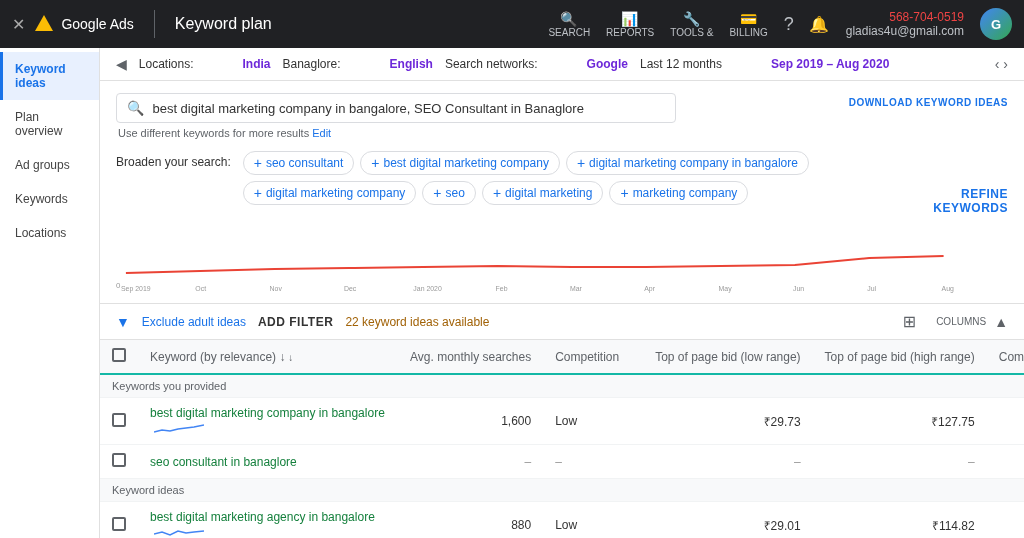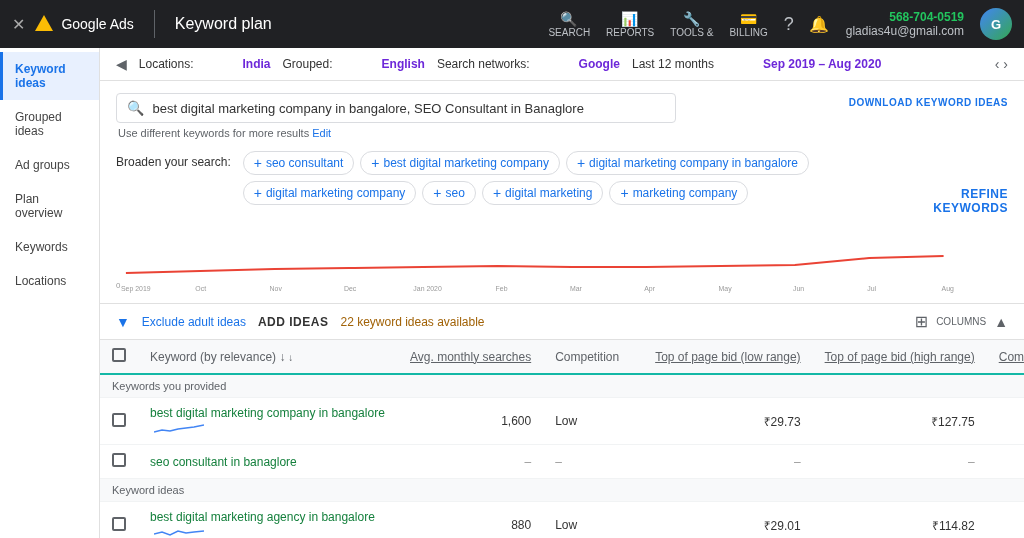--- a/index.html
+++ b/index.html
@@ -17,21 +17,21 @@
     }
     .topbar-left { display: flex; align-items: center; gap: 8px; }
     .topbar-x { color: #aaa; font-size: 16px; cursor: pointer; }
     .google-ads-logo { display: flex; align-items: center; gap: 6px; font-size: 14px; font-weight: 500; color: #fff; }
     .topbar-divider { width: 1px; height: 28px; background: #5f6368; margin: 0 12px; }
     .topbar-title { color: #fff; font-size: 16px; font-weight: 400; }
     .topbar-right { margin-left: auto; display: flex; align-items: center; gap: 16px; }
     .topbar-icon { color: #bdc1c6; font-size: 14px; text-align: center; cursor: pointer; }
     .topbar-icon-label { font-size: 10px; display: block; color: #bdc1c6; }
     .topbar-account { font-size: 12px; color: #bdc1c6; text-align: right; }
-    .topbar-account-name { color: #22c55e; font-weight: bold; }
+    .topbar-account-name { color: #ef4444; }
     .avatar { width: 32px; height: 32px; border-radius: 50%; background: linear-gradient(135deg, #4285f4, #34a853); display: flex; align-items: center; justify-content: center; color: #fff; font-size: 13px; font-weight: 600; }
 
     
     .main-layout { display: flex; height: calc(538px - 48px); }
 
     
     .sidebar { width: 100px; background: #fff; border-right: 1px solid #e0e0e0; padding-top: 4px; flex-shrink: 0; }
     .sidebar-item { padding: 10px 12px; cursor: pointer; font-size: 12px; color: #444; border-left: 3px solid transparent; }
     .sidebar-item.active { color: #1a73e8; border-left: 3px solid #1a73e8; background: #e8f0fe; font-weight: 600; }
 
@@ -76,21 +76,21 @@
     .add-filter-btn { font-size: 12px; color: #333; font-weight: 600; cursor: pointer; letter-spacing: 0.5px; }
     .filter-count { font-size: 12px; color: #a16207; }
     .filter-right { margin-left: auto; display: flex; align-items: center; gap: 8px; }
     .columns-icon { color: #5f6368; cursor: pointer; font-size: 16px; }
     .collapse-icon { color: #5f6368; cursor: pointer; font-size: 14px; }
 
     
     .table-wrap { overflow-x: auto; }
     table { width: 100%; border-collapse: collapse; font-size: 12px; }
     thead th { background: #f8f9fa; border-bottom: 2px solid #14b8a6; padding: 8px 12px; text-align: left; color: #5f6368; font-weight: 500; white-space: nowrap; }
-    thead th.num { text-align: right; text-decoration: underline; }
+    thead th.num { text-align: right; }
     tbody tr { border-bottom: 1px solid #f1f3f4; }
     tbody td { padding: 8px 12px; color: #333; vertical-align: middle; }
     tbody td.num { text-align: right; }
     .section-header td { background: #f8f9fa; font-weight: 500; color: #5f6368; font-size: 11px; padding: 5px 12px; }
     .checkbox-cell { width: 32px; }
     .checkbox { width: 14px; height: 14px; border: 2px solid #5f6368; border-radius: 2px; cursor: pointer; display: inline-block; }
     .keyword-link { color: #15803d; text-decoration: none; }
     .trend-svg { display: inline-block; vertical-align: middle; margin-left: 4px; }
     .dash { color: #999; }
     th.sortable { cursor: pointer; }
@@ -145,34 +145,33 @@
       <div>gladias4u@gmail.com</div>
     </div>
     <div class="avatar">G</div>
   </div>
 </div>
 
 <div class="main-layout">
 
   <div class="sidebar">
     <div class="sidebar-item active">Keyword ideas</div>
-    <div class="sidebar-item">Grouped ideas</div>
+    <div class="sidebar-item">Plan overview</div>
     <div class="sidebar-item">Ad groups</div>
-    <div class="sidebar-item">Plan overview</div>
     <div class="sidebar-item">Keywords</div>
     <div class="sidebar-item">Locations</div>
   </div>
 
   <div class="content">
 
     <div class="subnav">
       <span class="subnav-arrow">◀</span>
       <span class="subnav-label">Locations:</span>
       <span class="subnav-value">India</span>
-      <span class="subnav-label">Grouped:</span>
+      <span class="subnav-label">Banaglore:</span>
       <span class="subnav-value">English</span>
       <span class="subnav-label">Search networks:</span>
       <span class="subnav-value">Google</span>
       <span class="subnav-label">Last 12 months</span>
       <span class="subnav-value">Sep 2019 – Aug 2020</span>
       <div class="subnav-chevrons">
         <span class="subnav-chevron">‹</span>
         <span class="subnav-chevron">›</span>
       </div>
     </div>
@@ -223,25 +222,25 @@
         <text x="608" y="68" font-size="7" fill="#999">May</text>
         <text x="683" y="68" font-size="7" fill="#999">Jun</text>
         <text x="758" y="68" font-size="7" fill="#999">Jul</text>
         <text x="833" y="68" font-size="7" fill="#999">Aug</text>
       </svg>
     </div>
 
     <div class="filter-bar">
       <span class="filter-icon">▼</span>
       <span class="exclude-link">Exclude adult ideas</span>
-      <span class="add-filter-btn">ADD IDEAS</span>
+      <span class="add-filter-btn">ADD FILTER</span>
       <span class="filter-count">22 keyword ideas available</span>
       <div class="filter-right">
         <span class="columns-icon">⊞</span>
-        <span style="font-size:10px; color:#5f6368;">COLUMNS</span>
+        <span style="font-size:10px; color:#5f6368;margin-left:12px;">COLUMNS</span>
         <span class="collapse-icon">▲</span>
       </div>
     </div>
 
     <div class="table-wrap">
       <table>
         <thead>
           <tr>
             <th class="checkbox-cell">
               <div class="checkbox"></div>

